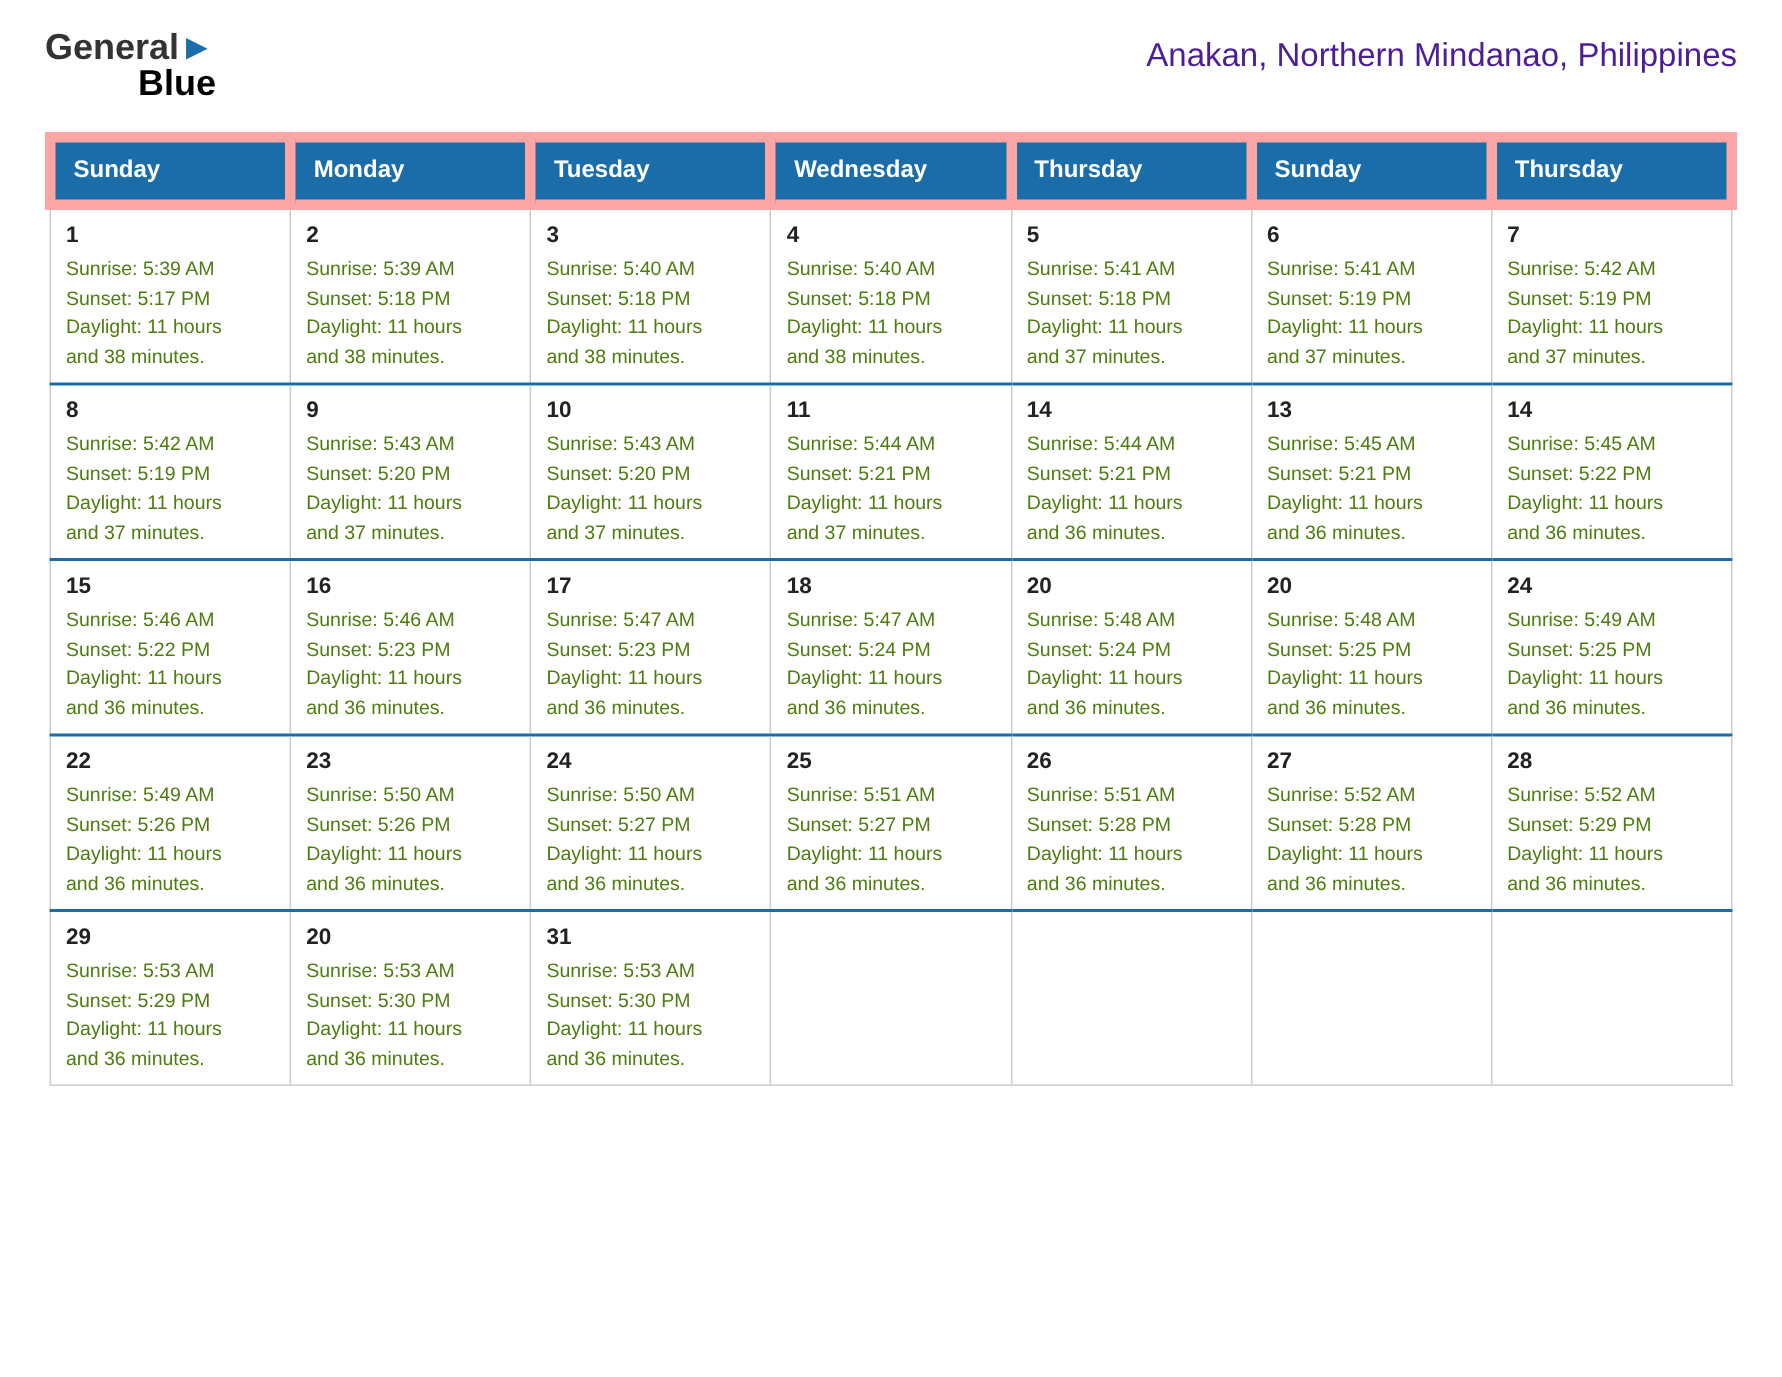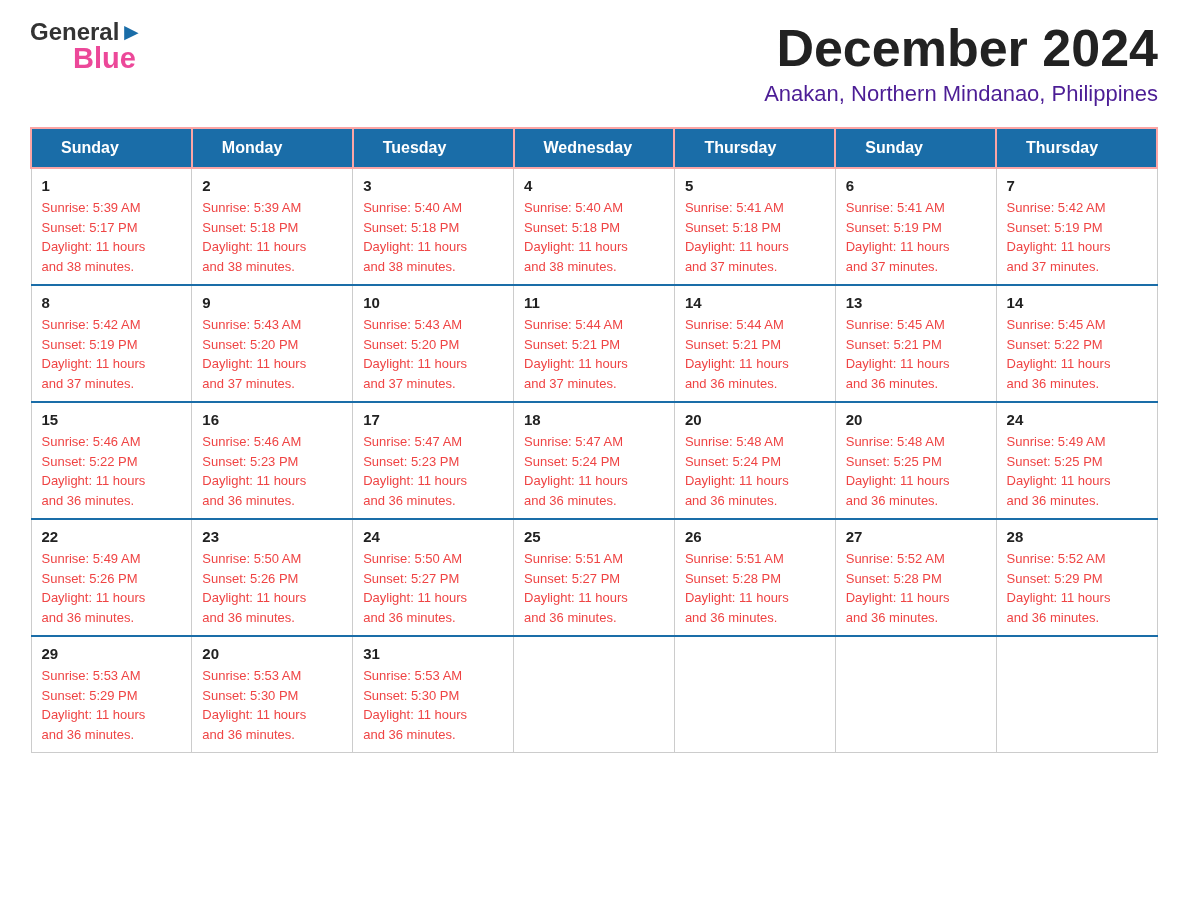--- a/index.html
+++ b/index.html
@@ -24,25 +24,25 @@
     .logo-general {
       font-size: 24px;
       font-weight: bold;
       color: #333;
       line-height: 1;
     }
     .logo-general span {
       color: #1a6da8;
     }
     .logo-blue {
-      font-size: 29px;
+      font-size: 24px;
       font-weight: bold;
-      color: #ec4899;
+      color: #000000;
       line-height: 1;
-      margin-left: 13px;
+      margin-left: 32px;
     }
     .logo-row {
       display: flex;
       align-items: center;
     }
     .title-area {
       text-align: right;
     }
     .month-title {
       font-size: 52px;
@@ -58,23 +58,23 @@
     .calendar-table {
       width: 100%;
       border-collapse: collapse;
       border: 1px solid #999;
     }
     .calendar-table th {
       background-color: #1a6da8;
       color: #fff;
       font-size: 16px;
       font-weight: bold;
-      padding: 10px 29px;
+      padding: 10px 12px;
       text-align: left;
-      border: 2px solid #fca5a5;
+      border: 7px solid #fca5a5;
     }
     .calendar-table td {
       vertical-align: top;
       padding: 8px 10px;
       border: 1px solid #ccc;
       font-size: 13px;
       color: #333;
       width: calc(100% / 7);
       min-height: 110px;
     }
@@ -83,21 +83,21 @@
     }
     .day-number {
       font-size: 15px;
       font-weight: bold;
       color: #222;
       margin-bottom: 4px;
       display: block;
     }
     .day-info {
       font-size: 13px;
-      color: #ef4444;
+      color: #4d7c0f;
       line-height: 1.5;
     }
     .empty-cell {
       background: #fff;
     }
     td.empty-cell {
       border-top: 2px solid #1a6da8;
     }
   </style>
 </head>
@@ -106,21 +106,20 @@
 <div class="header">
   <div class="logo">
     <div class="logo-row">
       <span class="logo-general">General<span>►</span></span>
     </div>
     <div class="logo-row" style="margin-left:30px;">
       <span class="logo-blue">Blue</span>
     </div>
   </div>
   <div class="title-area">
-    <div class="month-title">December 2024</div>
     <div class="location-title">Anakan, Northern Mindanao, Philippines</div>
   </div>
 </div>
 
 <table class="calendar-table">
   <thead>
     <tr>
       <th>Sunday</th>
       <th>Monday</th>
       <th>Tuesday</th>

